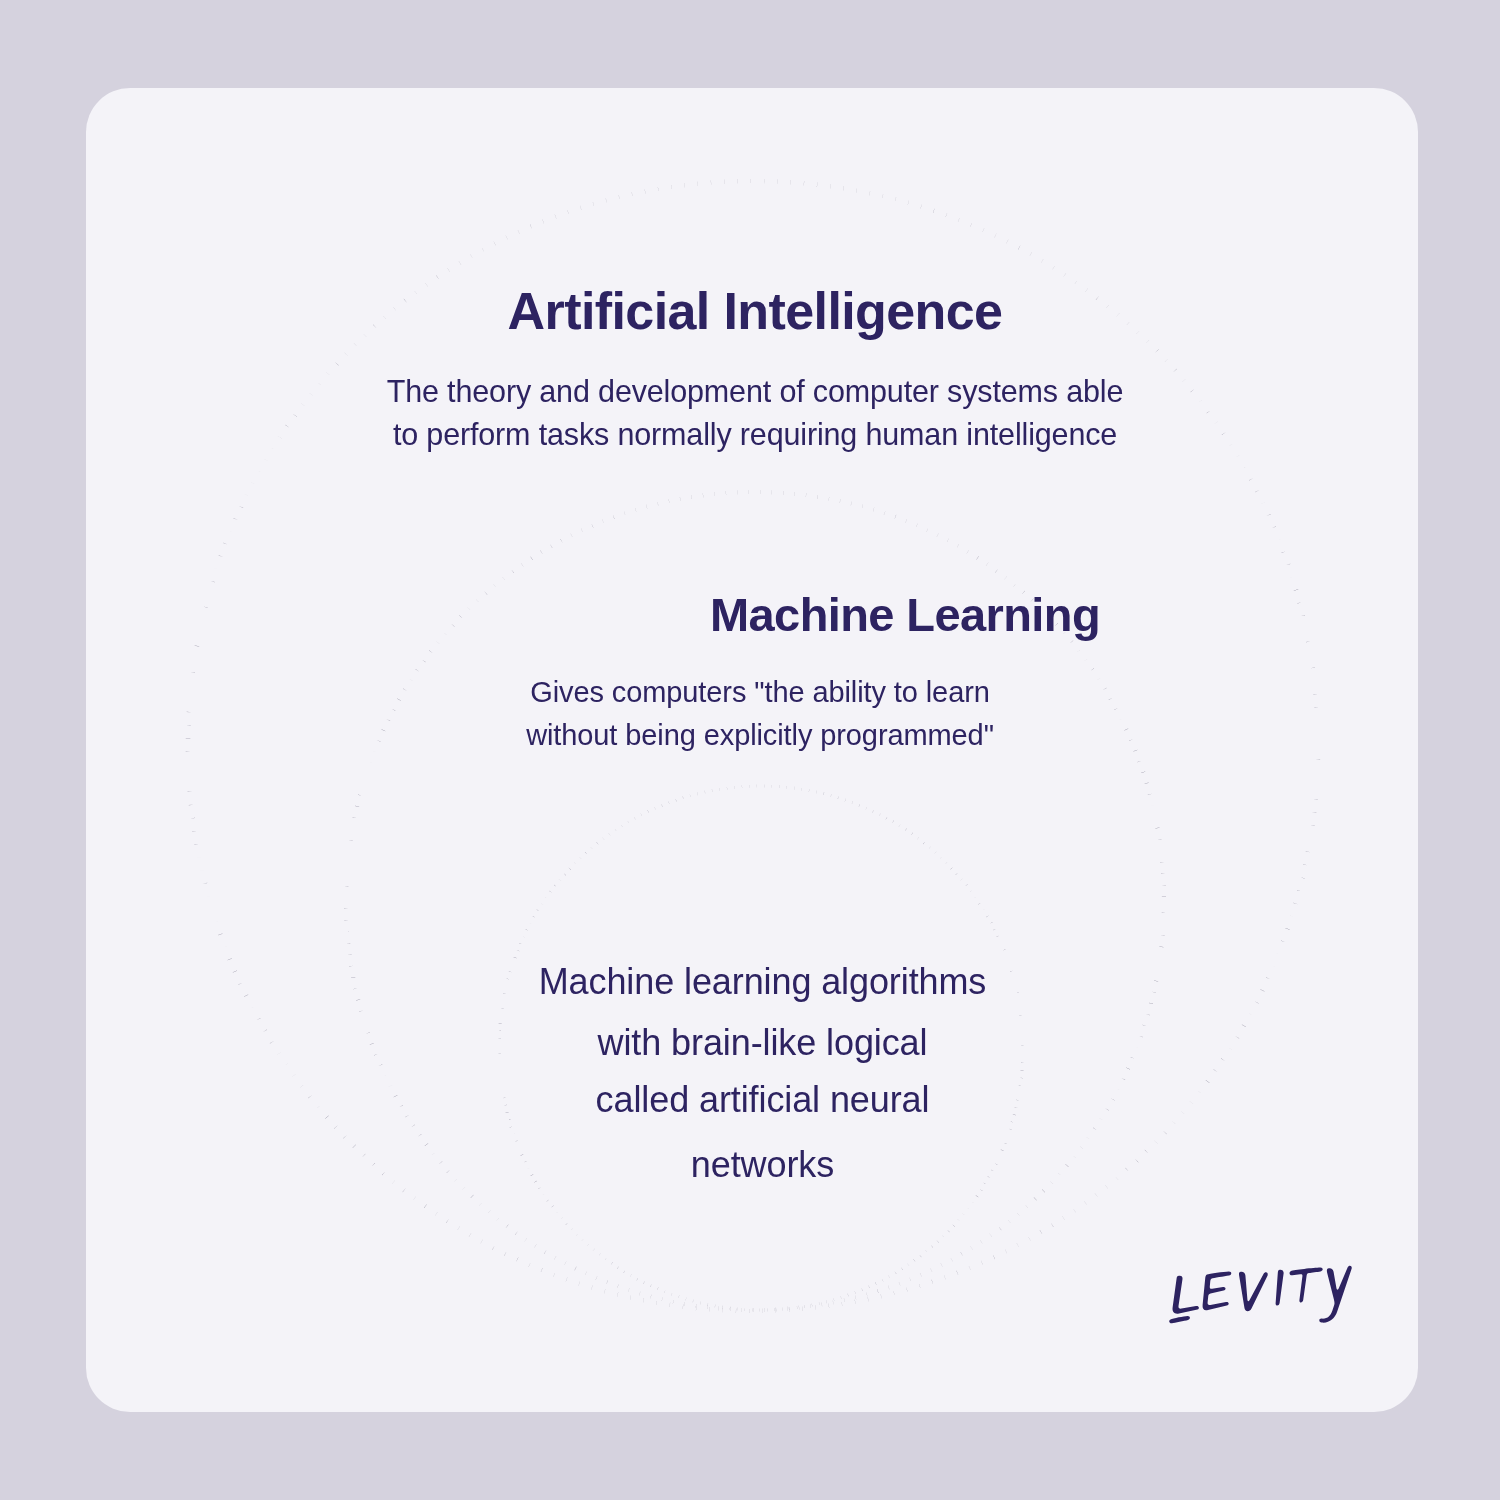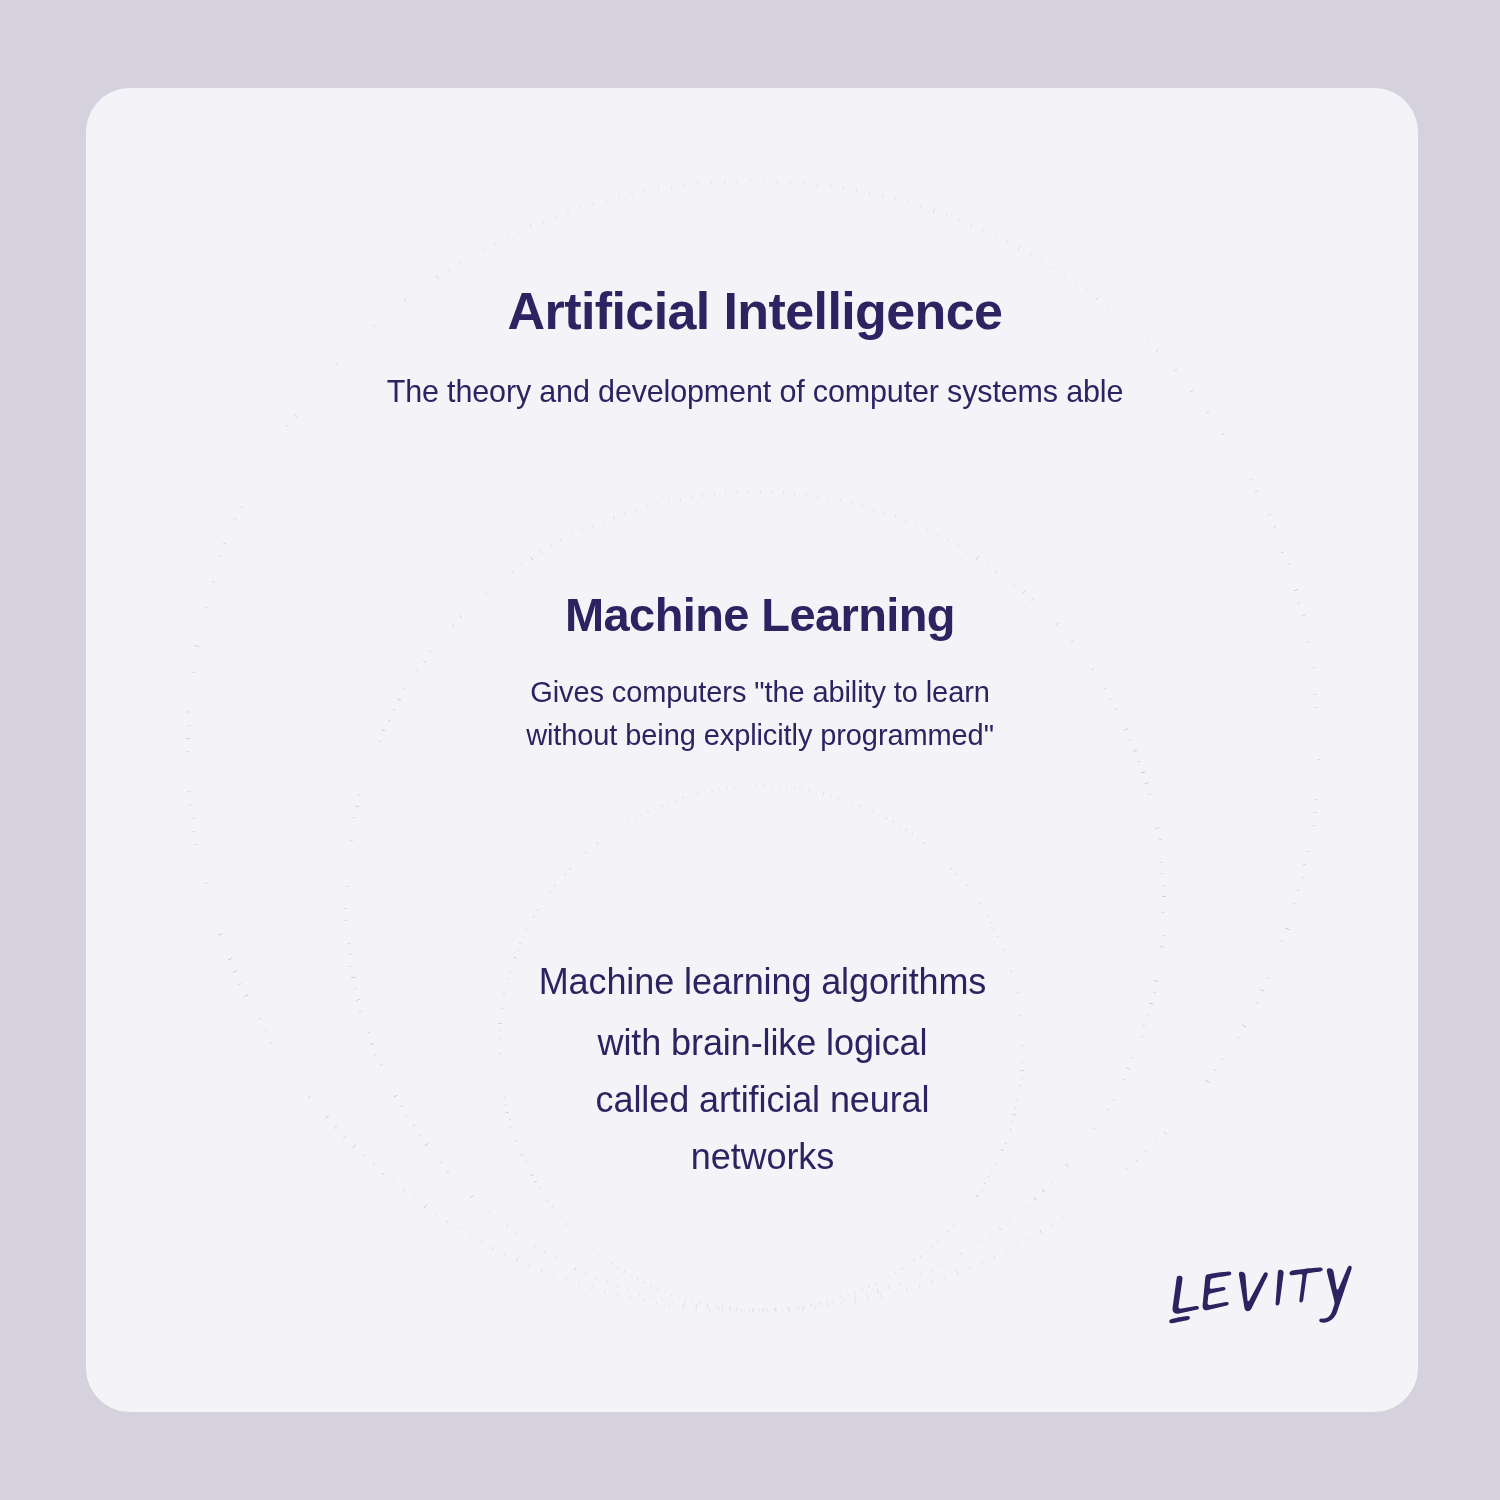--- a/index.html
+++ b/index.html
@@ -79,21 +79,21 @@
     margin-top: 30px;
     letter-spacing: -0.15px;
   }
 
   
   #layer-ml {
     left: 420px;
     top: 589px;
     width: 680px;
   }
-  #layer-ml .layer-title { font-size: 47px; }
+  #layer-ml .layer-title { font-size: 47px; text-align: right; }
   #layer-ml .layer-desc  {
     font-size: 29px;
     line-height: 1.48;
     margin-top: 30px;
     letter-spacing: -0.1px;
   }
 
   
   #layer-dl {
     left: 535px;
@@ -127,33 +127,34 @@
 
   <svg id="circles" viewBox="0 0 1500 1500" xmlns="http://www.w3.org/2000/svg">
     <circle class="ring ring-outer" cx="753" cy="746" r="565"></circle>
     <circle class="ring ring-middle" cx="755" cy="901" r="409"></circle>
     <circle class="ring ring-inner" cx="761" cy="1048" r="262"></circle>
   </svg>
 
   <div class="layer" id="layer-ai">
     <h1 class="layer-title">Artificial Intelligence</h1>
     <p class="layer-desc">The theory and development of computer systems able</p>
+    <p class="layer-desc" style="margin-top:0">to perform tasks normally requiring human intelligence</p>
   </div>
 
   <div class="layer" id="layer-ml">
     <h2 class="layer-title">Machine Learning</h2>
     <p class="layer-desc">Gives computers "the ability to learn</p>
     <p class="layer-desc" style="margin-top:0">without being explicitly programmed"</p>
   </div>
 
   <div class="layer" id="layer-dl">
     <p class="layer-desc">Machine learning algorithms</p>
     <p class="layer-desc" style="margin-top:4px">with brain-like logical</p>
     <p class="layer-desc" style="margin-top:0">called artificial neural</p>
-    <p class="layer-desc" style="margin-top:0">networks</p>
+    <p class="layer-desc" style="margin-top:8px">networks</p>
   </div>
 
   <div id="logo">
     <svg width="200" height="80" viewBox="0 0 200 80" xmlns="http://www.w3.org/2000/svg">
       <g fill="#2d2361">
 
         <path d="M16 14 C18.5 13 21 14 20.5 17 L16.5 44 C16.2 46 17.5 47 19.5 46.6 L34 44 C37 43.4 38 46.5 35.5 47.6 L17 51.5 C12.5 52.4 10 50 10.6 45.5 L14.6 16.5 C14.8 15 15.2 14.3 16 14 Z"></path>
 
         <path d="M8.5 57.5 C11 56.3 22 54.2 25.5 54 C28.5 53.9 28.8 57.2 26 57.9 C22.5 58.8 12.5 60.8 10 61.2 C7.2 61.7 6.2 58.6 8.5 57.5 Z"></path>
 

